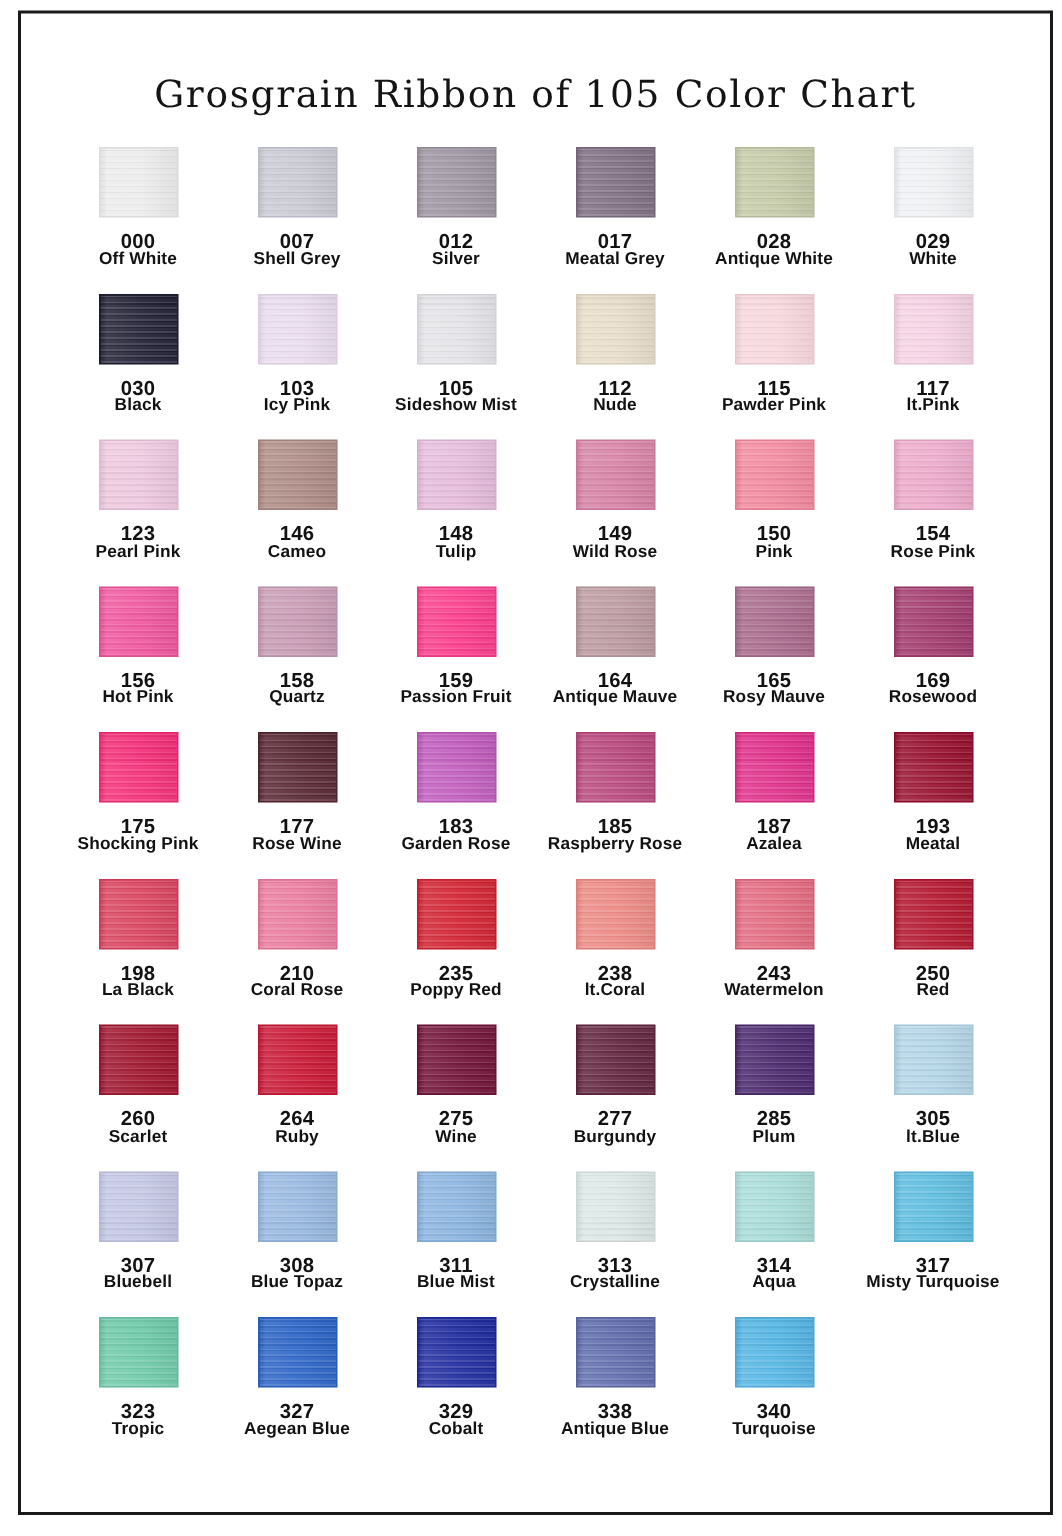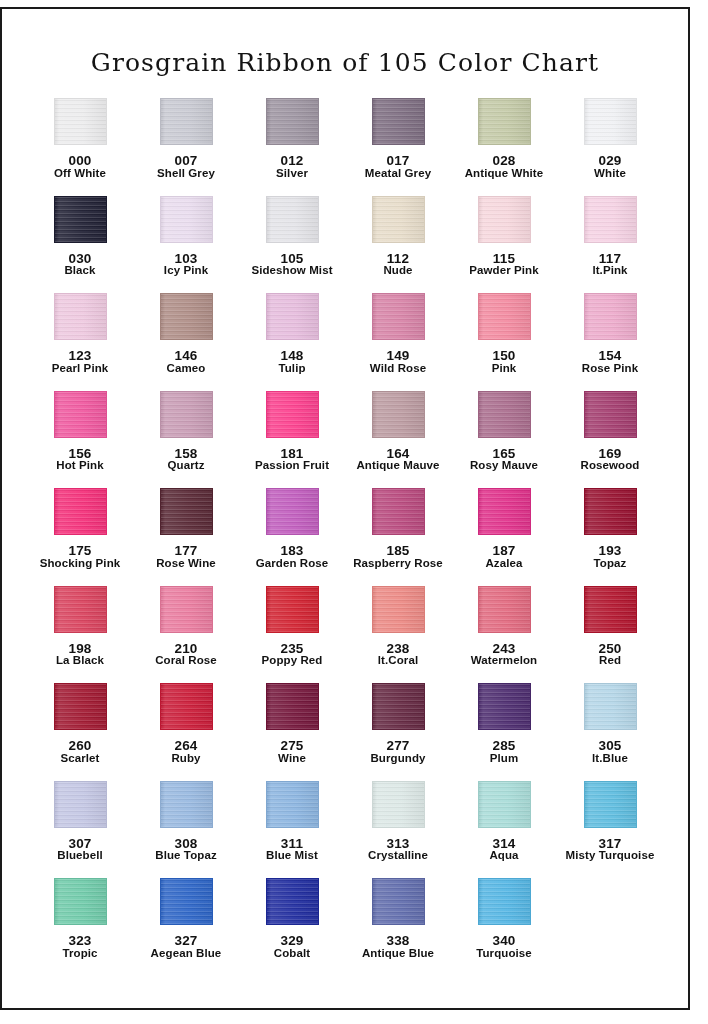--- a/index.html
+++ b/index.html
@@ -10,21 +10,21 @@
   body {
     width: 708px;
     height: 1024px;
     font-family: "Liberation Sans", sans-serif;
     overflow: hidden;
     position: relative;
   }
 
   #chart-frame {
     position: absolute;
-    left: 0;
+    left: 12px;
     top: 7px;
     width: 690px;
     height: 1003px;
     border: 2px solid #1a1a1a;
     box-sizing: border-box;
     background: #ffffff;
   }
 
   #chart-title {
     text-align: center;
@@ -217,21 +217,21 @@
         <div class="swatch-code">156</div>
         <div class="swatch-name">Hot Pink</div>
       </div>
       <div class="swatch-cell">
         <div class="swatch-chip" style="background-color: rgb(200, 155, 180);"></div>
         <div class="swatch-code">158</div>
         <div class="swatch-name">Quartz</div>
       </div>
       <div class="swatch-cell">
         <div class="swatch-chip" style="background-color: rgb(252, 61, 140);"></div>
-        <div class="swatch-code">181</div>
+        <div class="swatch-code">159</div>
         <div class="swatch-name">Passion Fruit</div>
       </div>
       <div class="swatch-cell">
         <div class="swatch-chip" style="background-color: rgb(187, 154, 160);"></div>
         <div class="swatch-code">164</div>
         <div class="swatch-name">Antique Mauve</div>
       </div>
       <div class="swatch-cell">
         <div class="swatch-chip" style="background-color: rgb(169, 107, 140);"></div>
         <div class="swatch-code">165</div>
@@ -263,21 +263,21 @@
         <div class="swatch-name">Raspberry Rose</div>
       </div>
       <div class="swatch-cell">
         <div class="swatch-chip" style="background-color: rgb(224, 46, 137);"></div>
         <div class="swatch-code">187</div>
         <div class="swatch-name">Azalea</div>
       </div>
       <div class="swatch-cell">
         <div class="swatch-chip" style="background-color: rgb(151, 15, 46);"></div>
         <div class="swatch-code">193</div>
-        <div class="swatch-name">Topaz</div>
+        <div class="swatch-name">Meatal</div>
       </div>
       <div class="swatch-cell">
         <div class="swatch-chip" style="background-color: rgb(217, 64, 92);"></div>
         <div class="swatch-code">198</div>
         <div class="swatch-name">La Black</div>
       </div>
       <div class="swatch-cell">
         <div class="swatch-chip" style="background-color: rgb(234, 122, 158);"></div>
         <div class="swatch-code">210</div>
         <div class="swatch-name">Coral Rose</div>

